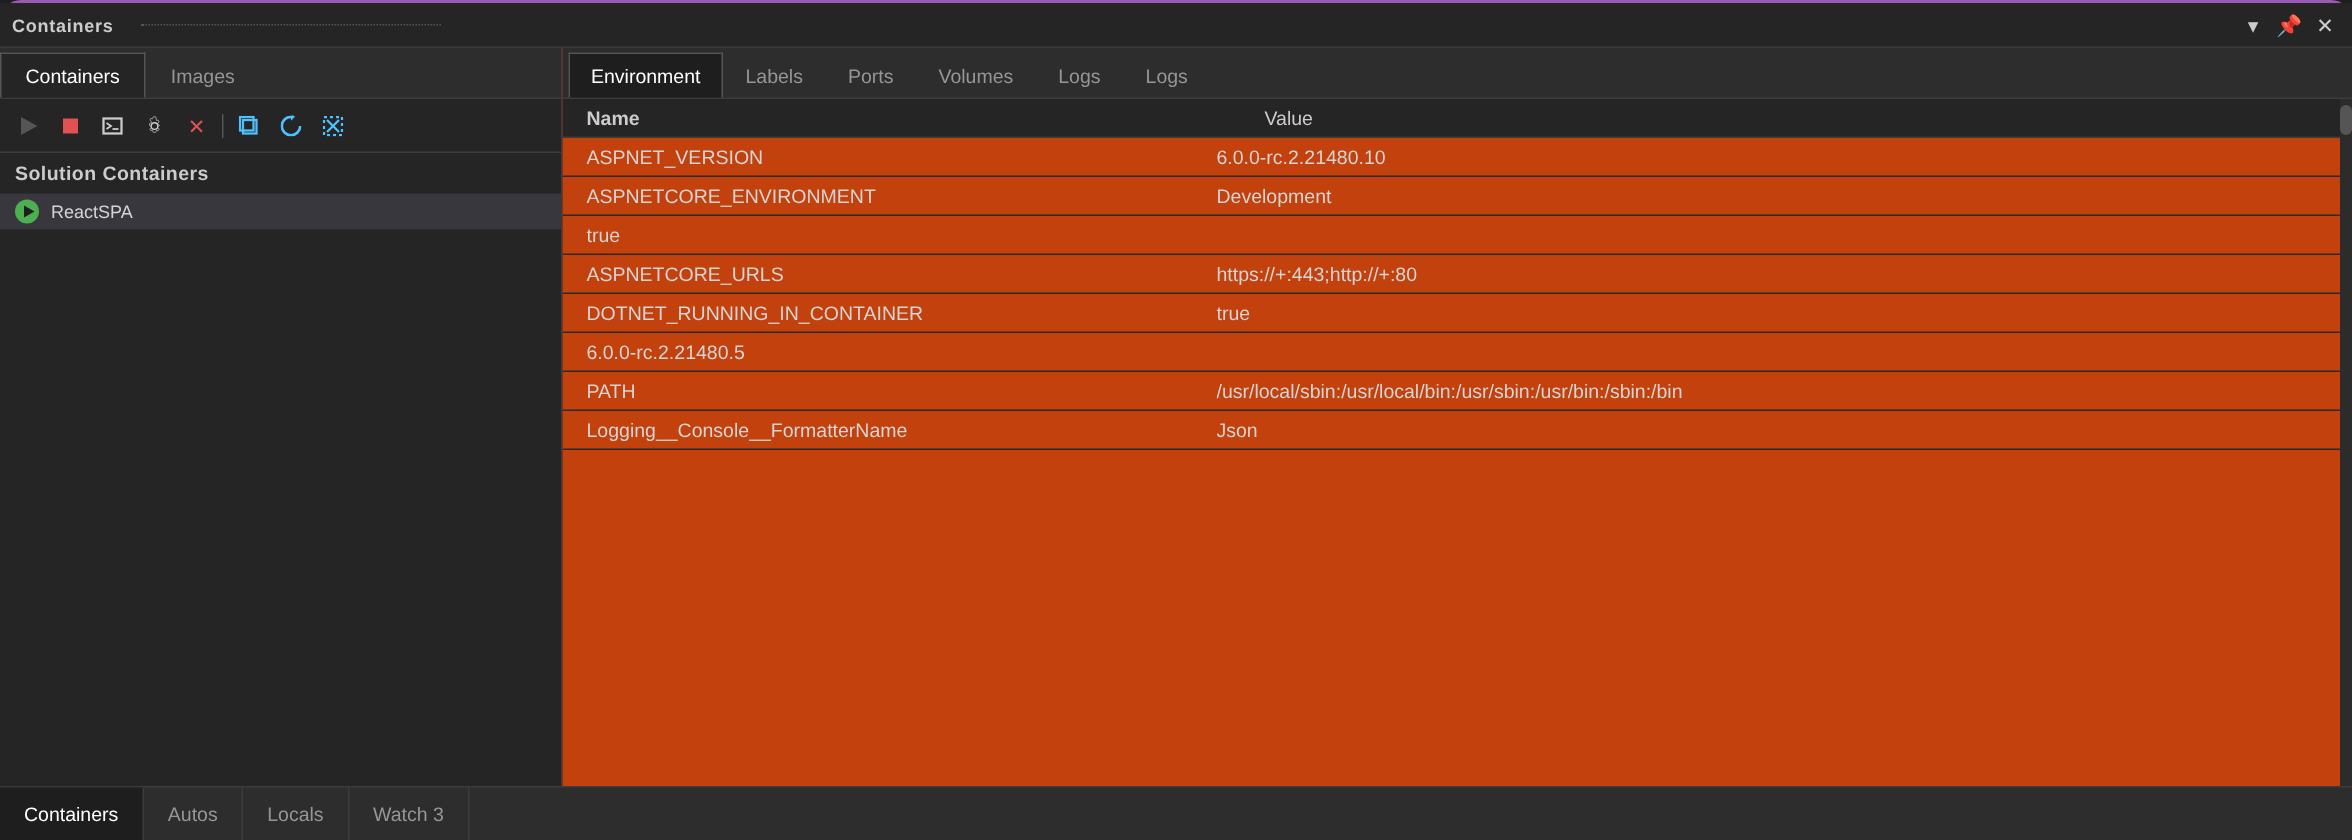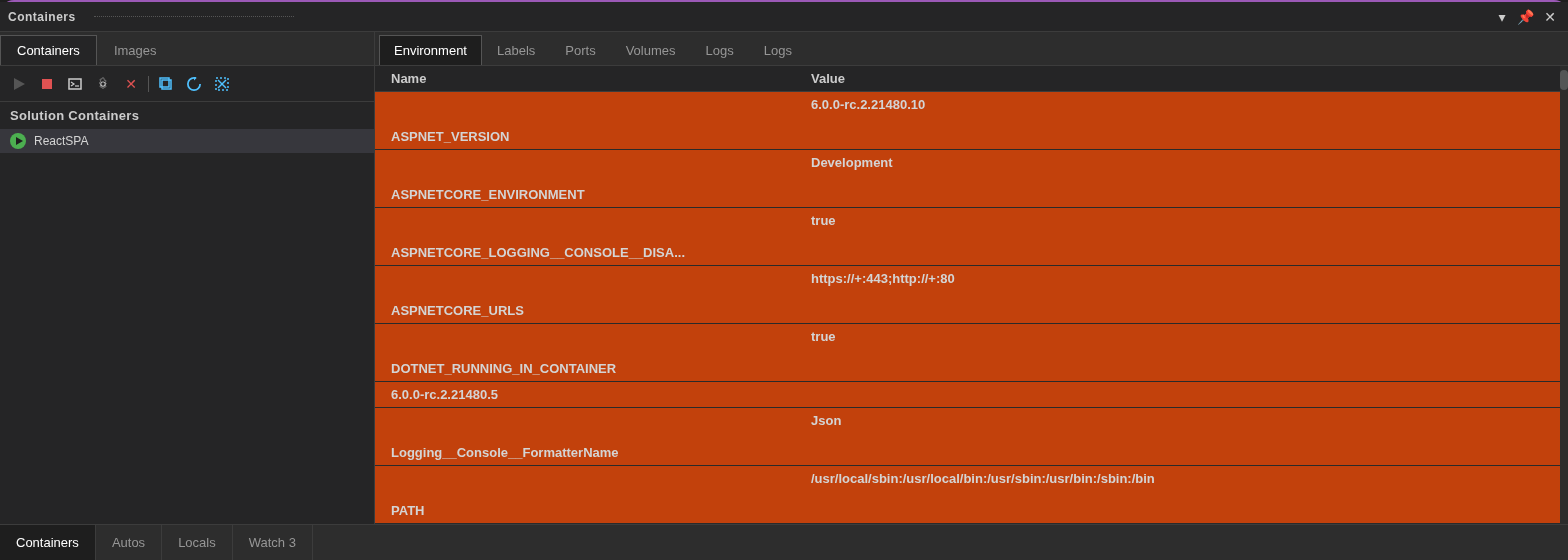--- a/index.html
+++ b/index.html
@@ -241,48 +241,48 @@
       overflow-y: auto;
     }
 
     .env-table-header {
       display: flex;
       padding: 5px 16px;
       background: #252526;
       border-bottom: 1px solid #3c3c3c;
       position: sticky;
       top: 0;
+      gap: 32px;
     }
 
     .col-name {
       width: 420px;
       min-width: 420px;
       font-weight: 600;
       color: #cccccc;
     }
 
     .col-value {
       flex: 1;
-      font-weight: 700;
+      font-weight: 400;
       color: #cccccc;
     }
 
     .env-row {
       display: flex;
       padding: 5px 16px;
       border-bottom: 1px solid #2a2a2a;
     }
 
     .env-row .col-name {
-      font-weight: bold;
+      font-weight: normal;
       color: #d4d4d4;
       white-space: nowrap;
       overflow: hidden;
       text-overflow: ellipsis;
-      margin-top: 32px;
     }
 
     .env-row .col-value {
       color: #d4d4d4;
       white-space: nowrap;
       overflow: hidden;
       text-overflow: ellipsis;
     }
 
     .right-panel-inner {
@@ -431,41 +431,40 @@
 
           <div class="env-row">
             <div class="col-name">ASPNET_VERSION</div>
             <div class="col-value">6.0.0-rc.2.21480.10</div>
           </div>
           <div class="env-row">
             <div class="col-name">ASPNETCORE_ENVIRONMENT</div>
             <div class="col-value">Development</div>
           </div>
           <div class="env-row">
-            <div class="col-name">ASPNETCORE_LOGGING__CONSOLE__DISA...</div>
             <div class="col-value">true</div>
           </div>
           <div class="env-row">
             <div class="col-name">ASPNETCORE_URLS</div>
             <div class="col-value">https://+:443;http://+:80</div>
           </div>
           <div class="env-row">
             <div class="col-name">DOTNET_RUNNING_IN_CONTAINER</div>
             <div class="col-value">true</div>
           </div>
           <div class="env-row">
             <div class="col-value">6.0.0-rc.2.21480.5</div>
           </div>
           <div class="env-row">
+            <div class="col-name">PATH</div>
+            <div class="col-value">/usr/local/sbin:/usr/local/bin:/usr/sbin:/usr/bin:/sbin:/bin</div>
+          </div>
+          <div class="env-row">
             <div class="col-name">Logging__Console__FormatterName</div>
             <div class="col-value">Json</div>
-          </div>
-          <div class="env-row">
-            <div class="col-name">PATH</div>
-            <div class="col-value">/usr/local/sbin:/usr/local/bin:/usr/sbin:/usr/bin:/sbin:/bin</div>
           </div>
         </div>
 
         <div style="width:8px; background:#2c2c2c; display:flex; flex-direction:column;">
           <div style="width:8px; height:20px; background:#555; border-radius:4px; margin-top:4px;"></div>
         </div>
       </div>
 
     </div>
 

